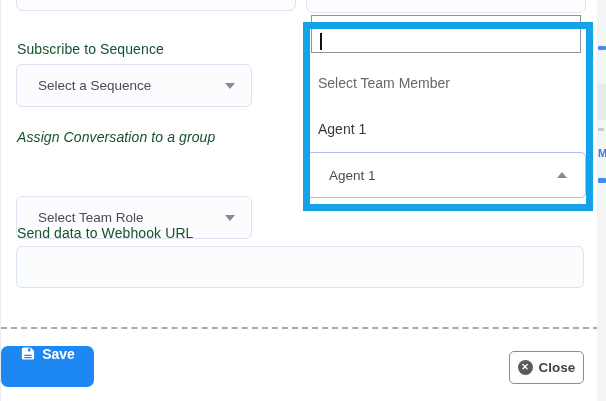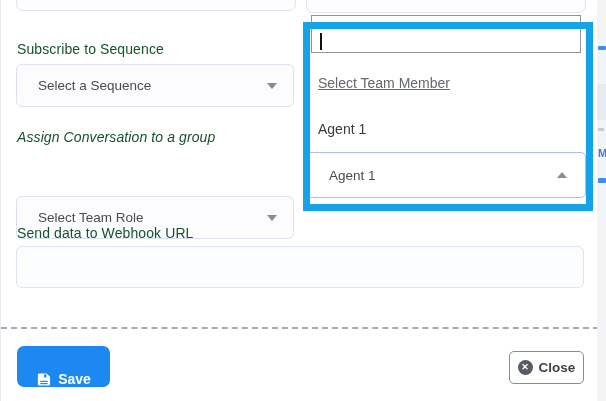--- a/index.html
+++ b/index.html
@@ -21,21 +21,21 @@
     position: absolute; background: #fdfdff;
     border: 1px solid #dfe3f0; border-radius: 7px;
   }
   .cut-input.left  { left: 15px; top: -24px; width: 280px; height: 35px; }
   .cut-input.right { left: 305px; top: -24px; width: 280px; height: 37px; }
 
   .form-label {
     position: absolute; font-size: 14px; color: #14532d; letter-spacing: .1px;
   }
   .select-box {
-    position: absolute; width: 278px; height: 43px;
+    position: absolute; width: 236px; height: 43px;
     background: #fcfcfe; border: 1px solid #dde1f0; border-radius: 6px;
     display: flex; align-items: center; padding: 0 16px 0 21px;
     cursor: pointer;
   }
   .select-box .sel-text { font-size: 13.5px; color: #464c52; flex: 1; }
   .caret-down {
     width: 0; height: 0; border-left: 5px solid transparent;
     border-right: 5px solid transparent; border-top: 6px solid #868c93;
   }
   .caret-up {
@@ -76,24 +76,24 @@
     font-family: "Liberation Sans", sans-serif;
   }
 
   .dashed-divider {
     position: absolute; left: 0; top: 327px; width: 598px; height: 0;
     border-top: 2px dashed #a6abb2;
   }
 
   
   .save-btn {
-    position: absolute; left: 16px; top: 346px; width: 93px; height: 41px;
+    position: absolute; left: 0; top: 346px; width: 93px; height: 41px;
     background: #1e88f2; border: none; border-radius: 7px;
     color: #fff; font-size: 14px; font-weight: bold;
-    display: flex; align-items: flex-end; justify-content: center; gap: 7px;
+    display: flex; align-items: flex-start; justify-content: center; gap: 7px;
     cursor: pointer; font-family: "Liberation Sans", sans-serif;
   }
   .close-btn {
     position: absolute; left: 508px; top: 351px; width: 75px; height: 33px;
     background: #fff; border: 1px solid #878d94; border-radius: 5px;
     color: #3c4248; font-size: 13.5px; font-weight: bold;
     display: flex; align-items: center; justify-content: center; gap: 6px;
     cursor: pointer; font-family: "Liberation Sans", sans-serif;
   }
   .close-glyph {
@@ -132,21 +132,21 @@
 
     <div class="form-label" style="left:16px; top:129px;font-style:italic;">Assign Conversation to a group</div>
     <div class="select-box" style="left:15px; top:152px;margin-top:44px;">
       <span class="sel-text">Select Team Role</span>
       <span class="caret-down"></span>
     </div>
 
     <div class="dd-search" title="">
       <span class="text-caret"></span>
     </div>
-    <div class="dd-option muted" style="top:75px;text-decoration:underline;">Select Team Member</div>
+    <div class="dd-option muted" style="top:75px;">Select Team Member</div>
     <div class="dd-option dark" style="top:121px;">Agent 1</div>
     <div class="dd-select">
       <span class="sel-text">Agent 1</span>
       <span class="caret-up"></span>
     </div>
     <div class="highlight-rect"></div>
 
     <div class="form-label" style="left:16px; top:225px;">Send data to Webhook URL</div>
     <input class="webhook-input" type="text" value="" style="">
 

